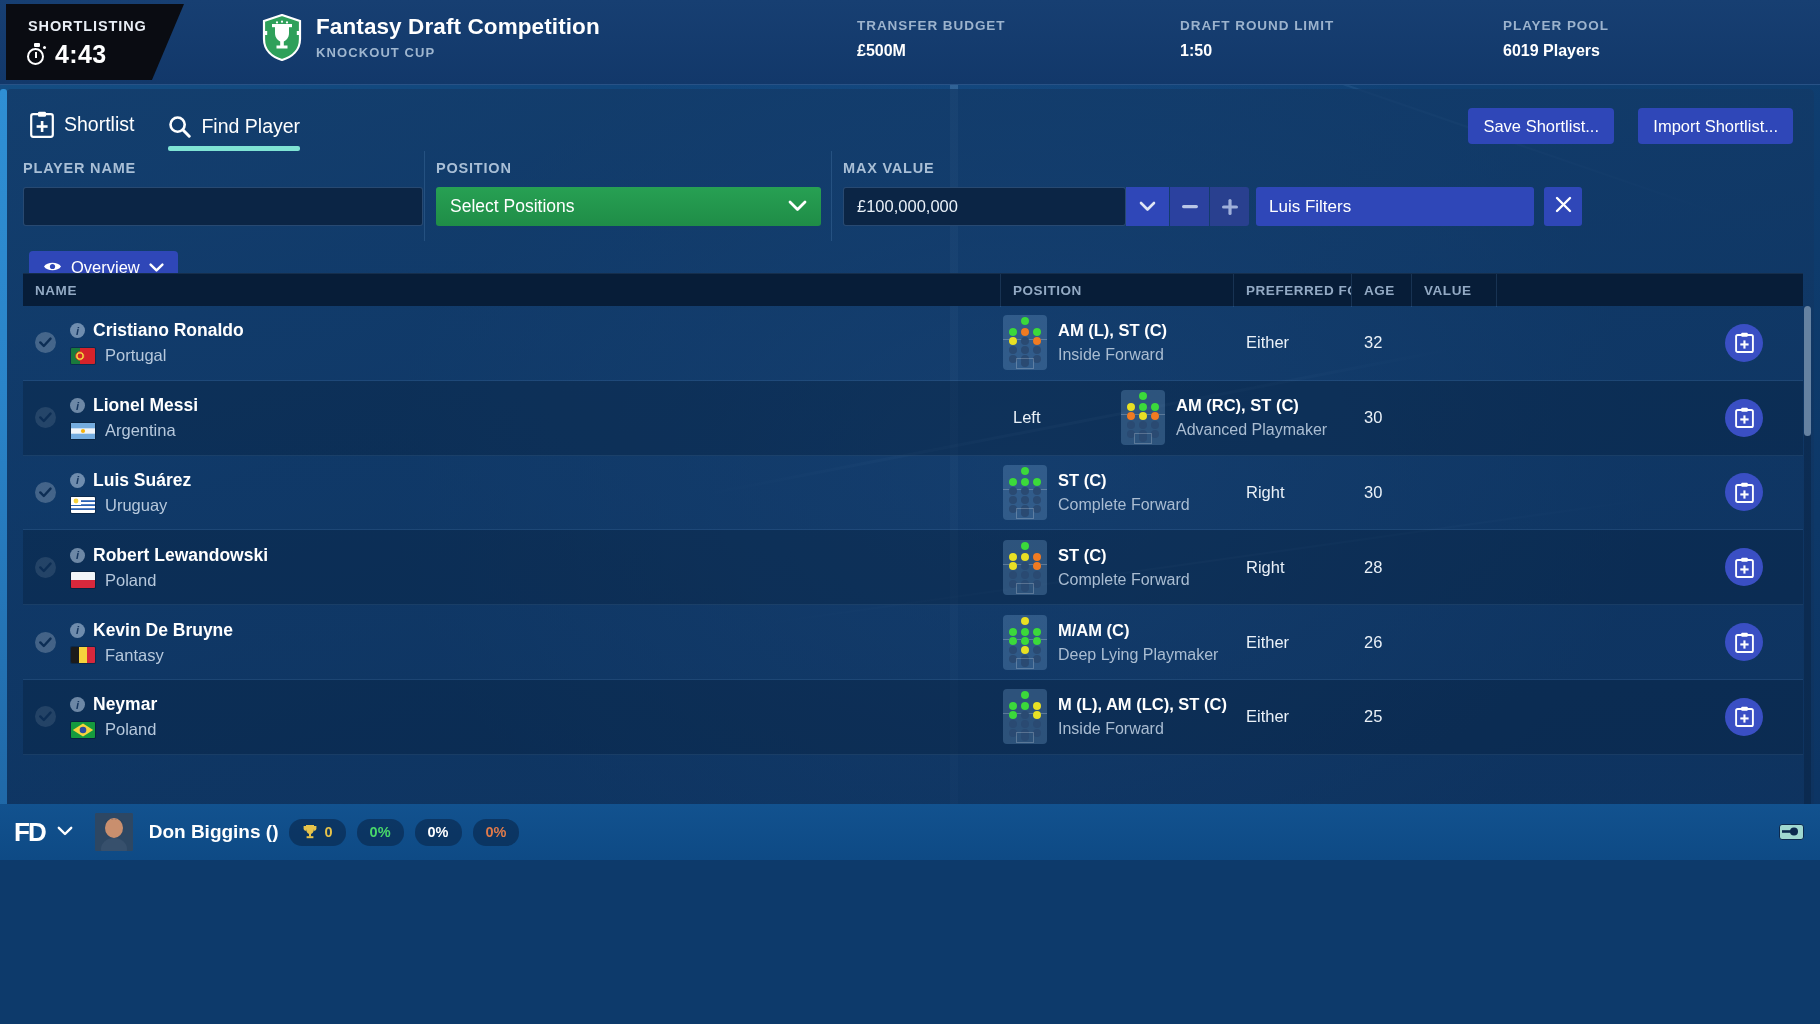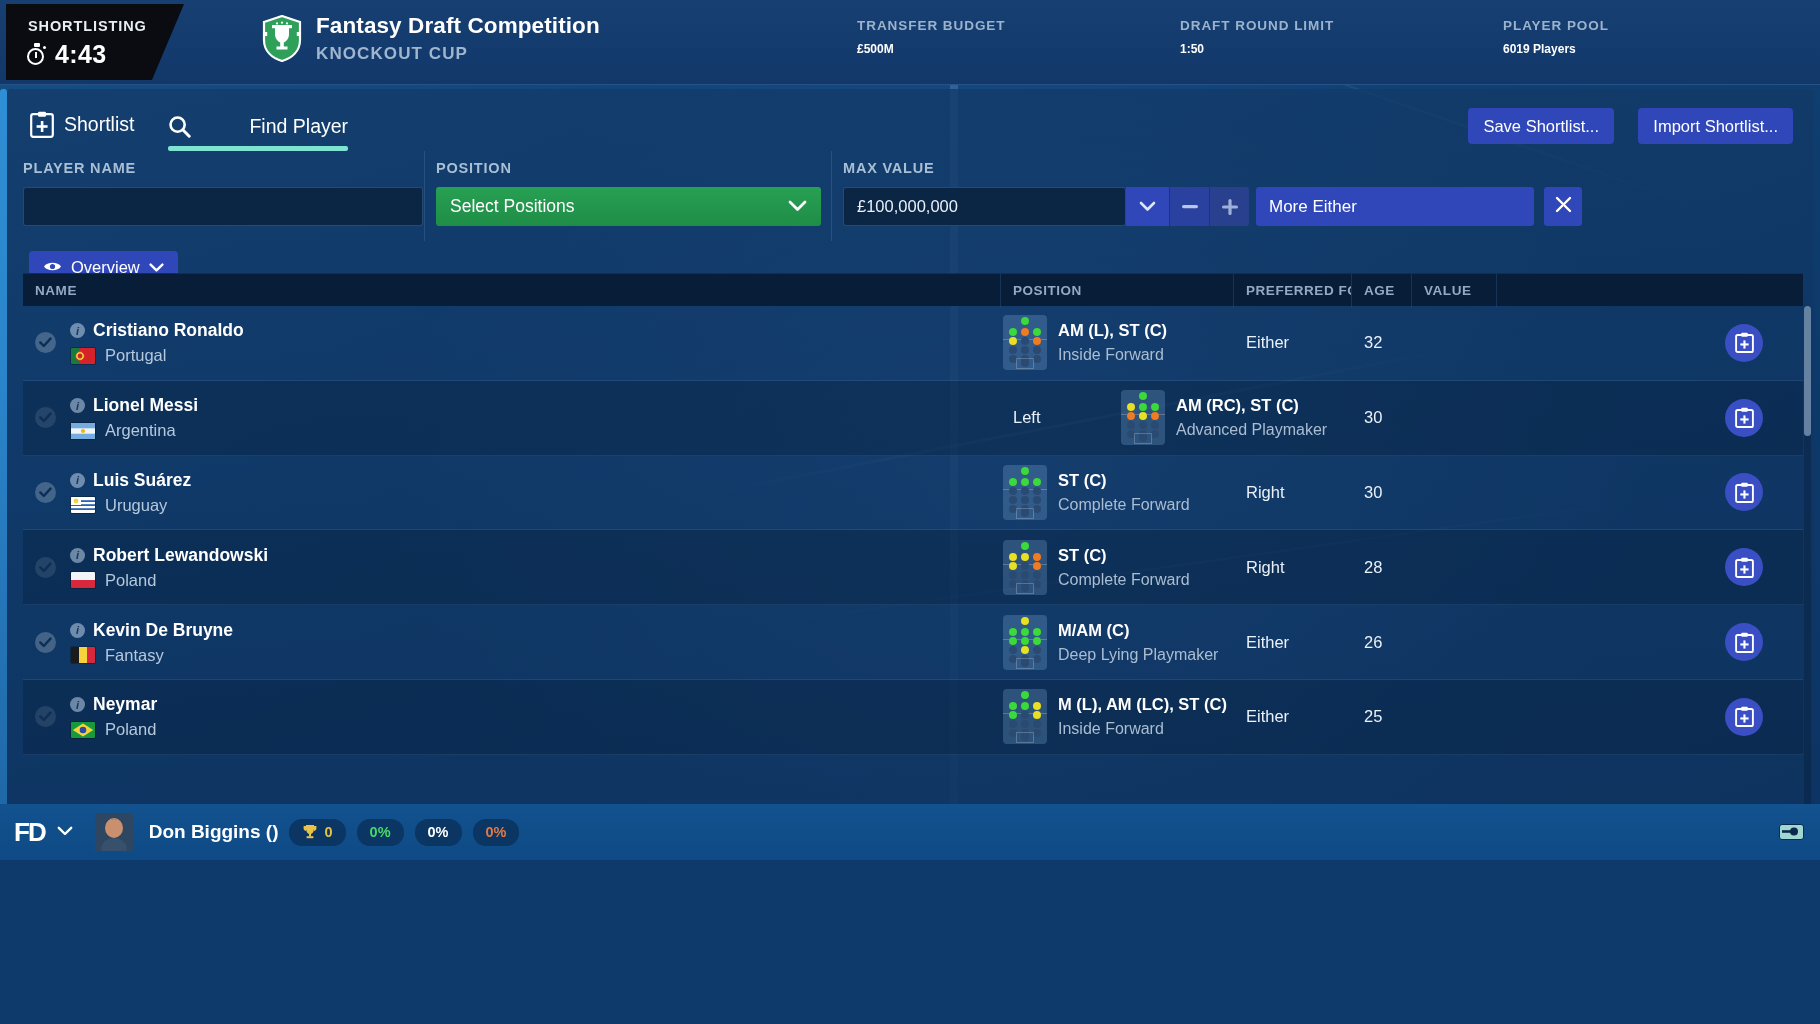--- a/index.html
+++ b/index.html
@@ -73,25 +73,25 @@
   }
   .stopwatch .dot {
     position: absolute; left: 17px; top: 3px; width: 3px; height: 3px; background:#fff; border-radius:50%;
   }
 
   #comp-block { position: absolute; left: 262px; top: 14px; display: flex; align-items: center; gap: 14px; }
   .shield {
     width: 40px; height: 47px; position: relative;
   }
   #comp-title { font-size: 22.5px; font-weight: bold; color: #fff; letter-spacing: 0.1px; line-height: 1.1; }
-  #comp-sub { font-size: 17px; font-weight: bold; letter-spacing: 1.1px; color: #9fb6cf; margin-top: 5px; }
+  #comp-sub { font-size: 13px; font-weight: bold; letter-spacing: 1.1px; color: #9fb6cf; margin-top: 5px; }
 
   .stat { position: absolute; top: 18px; }
   .stat-label { font-size: 13.5px; font-weight: bold; letter-spacing: 0.95px; color: #9cb3cd; }
-  .stat-value { font-size: 12px; font-weight: bold; color: #ffffff; margin-top: 9px; }
+  .stat-value { font-size: 16px; font-weight: bold; color: #ffffff; margin-top: 9px; }
   #stat-budget { left: 857px; }
   #stat-round  { left: 1180px; }
   #stat-pool   { left: 1503px; }
 
   
   #panel {
     position: absolute; left: 6px; top: 89px; width: 1808px; height: 859px;
     background: linear-gradient(175deg, rgba(19,59,105,0.82) 0%, rgba(16,54,99,0.72) 40%, rgba(14,49,92,0.74) 100%);
     border-radius: 5px;
     z-index: 4;
@@ -99,21 +99,21 @@
   #panel-leftedge {
     position: absolute; left: 0; top: 89px; width: 7px; height: 859px;
     background: linear-gradient(180deg, #2f8fd4 0%, #2a84c9 35%, #1c5f9c 100%);
     border-radius: 3px; z-index: 5;
   }
 
   
   #tabs { position: absolute; left: 24px; top: 22px; display: flex; align-items: flex-end; gap: 34px; }
   .tab { display: flex; align-items: center; gap: 10px; padding-bottom: 13px; position: relative; cursor: pointer; }
   .tab-label { font-size: 19.5px; color: #ffffff; }
-  .tab.active .tab-label { color: #ffffff; margin-left: 48px; }
+  .tab.active .tab-label { color: #ffffff; }
   .tab .underline {
     position: absolute; left: 0; right: 0; bottom: 0; height: 5px; background: #7fe3d4; border-radius: 2px;
   }
   .clipboard-ic { width: 24px; height: 27px; position: relative; }
   .search-ic { width: 23px; height: 23px; position: relative; }
 
   .topbtn {
     position: absolute; top: 19px; height: 36px;
     background: #2f47b8; border: none; border-radius: 4px;
     color: #ffffff; font-size: 16.5px; font-family: "Liberation Sans", sans-serif;
@@ -427,21 +427,21 @@
             <rect width="16" height="3.2" rx="1.6" fill="#b9c6e6"></rect>
           </svg>
       </div>
       <div class="vbtn" id="vb-plus">
         <svg width="16" height="16" viewBox="0 0 16 16">
             <rect y="6.4" width="16" height="3.2" rx="1.6" fill="#9fb0da"></rect>
             <rect x="6.4" width="3.2" height="16" rx="1.6" fill="#9fb0da"></rect>
           </svg>
       </div>
 
-      <button id="btn-morefilters">More Either</button>
+      <button id="btn-morefilters">Luis Filters</button>
       <div id="btn-clearfilters">
         <span>
           <svg width="17" height="17" viewBox="0 0 17 17">
             <line x1="2" y1="2" x2="15" y2="15" stroke="#ffffff" stroke-width="2.4" stroke-linecap="round"></line>
             <line x1="15" y1="2" x2="2" y2="15" stroke="#ffffff" stroke-width="2.4" stroke-linecap="round"></line>
           </svg>
         </span>
       </div>
     </div>
 

